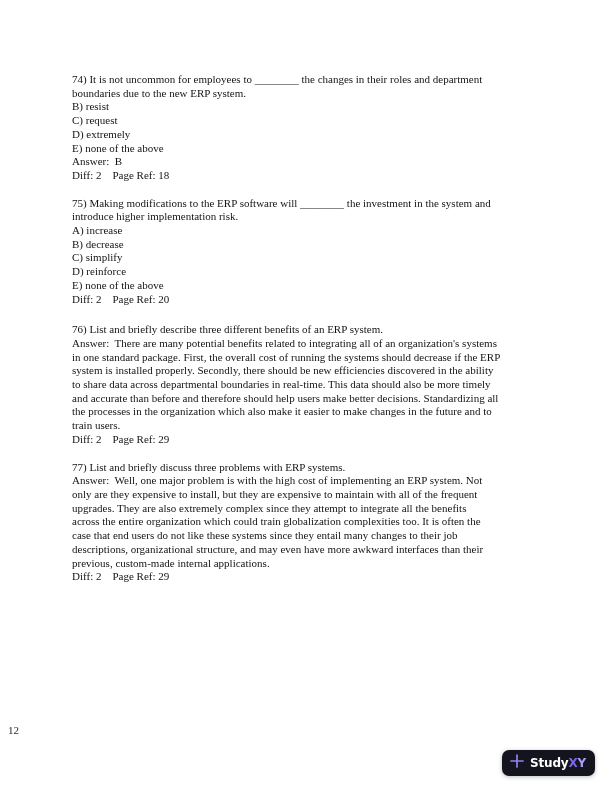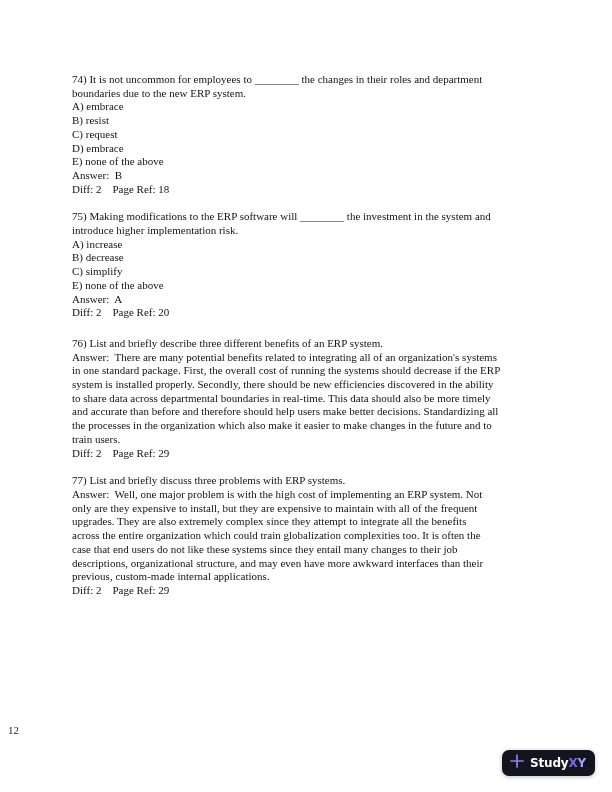--- a/index.html
+++ b/index.html
@@ -75,37 +75,36 @@
 </head>
 <body>
 
 <div class="page">
 
   <main class="content">
 
     <section class="question">
       <div class="line">74) It is not uncommon for employees to ________ the changes in their roles and department</div>
       <div class="line">boundaries due to the new ERP system.</div>
-      <div class="line">A) embrace</div>
       <div class="line">B) resist</div>
       <div class="line">C) request</div>
-      <div class="line">D) embrace</div>
+      <div class="line">D) extremely</div>
       <div class="line">E) none of the above</div>
       <div class="line">Answer:  B</div>
       <div class="line">Diff: 2    Page Ref: 18</div>
     </section>
 
     <section class="question gap-lg">
       <div class="line">75) Making modifications to the ERP software will ________ the investment in the system and</div>
       <div class="line">introduce higher implementation risk.</div>
       <div class="line">A) increase</div>
       <div class="line">B) decrease</div>
       <div class="line">C) simplify</div>
+      <div class="line">D) reinforce</div>
       <div class="line">E) none of the above</div>
-      <div class="line">Answer:  A</div>
       <div class="line">Diff: 2    Page Ref: 20</div>
     </section>
 
     <section class="question">
       <div class="line">76) List and briefly describe three different benefits of an ERP system.</div>
       <div class="line">Answer:  There are many potential benefits related to integrating all of an organization's systems</div>
       <div class="line">in one standard package. First, the overall cost of running the systems should decrease if the ERP</div>
       <div class="line">system is installed properly. Secondly, there should be new efficiencies discovered in the ability</div>
       <div class="line">to share data across departmental boundaries in real-time. This data should also be more timely</div>
       <div class="line">and accurate than before and therefore should help users make better decisions. Standardizing all</div>

